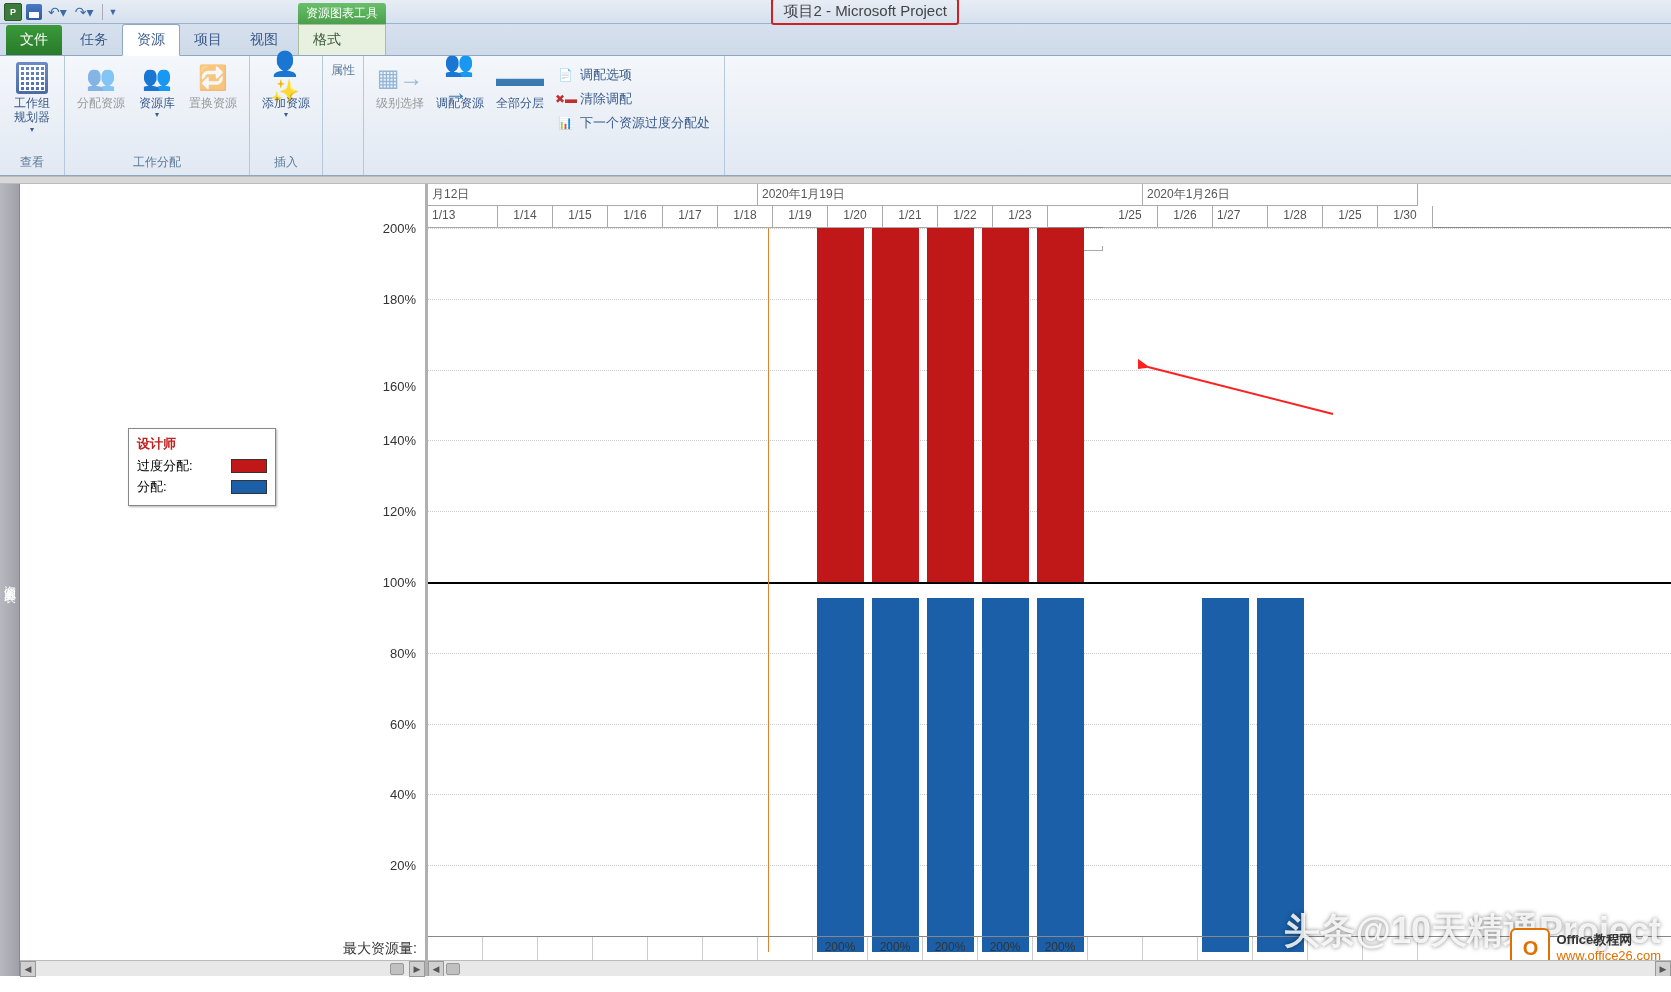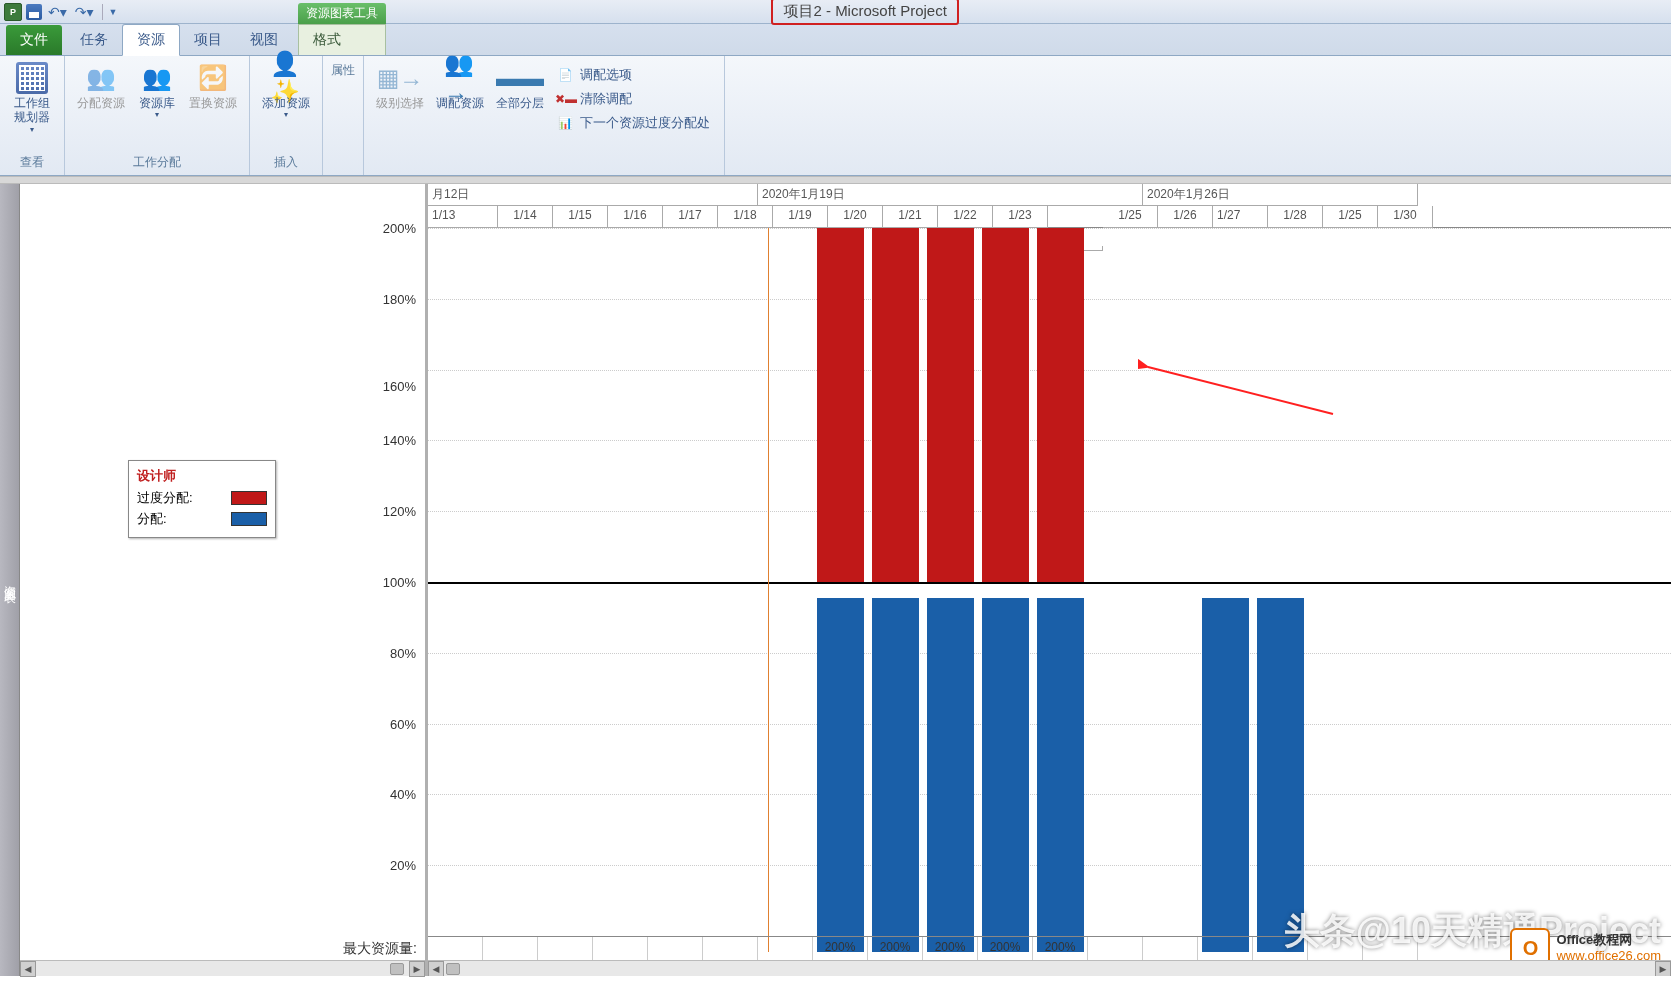--- a/index.html
+++ b/index.html
@@ -51,21 +51,21 @@
 
 .splitter { height: 8px; background: #d8d8d8; border-top:1px solid #bbb; border-bottom:1px solid #bbb;}
 
 
 .main { display:flex; height: calc(100% - 200px); position:relative;}
 .vbar { width:20px; background: linear-gradient(90deg,#b8b8c0,#a0a0a8); writing-mode: vertical-rl; text-orientation: upright; display:flex; align-items:center; justify-content:center; color:#fff; font-size:12px; letter-spacing:2px; border-right:1px solid #888;}
 .left-pane { width: 408px; background:#fff; border-right:3px solid #b0b0b0; position:relative;}
 .right-pane { flex:1; background:#fff; position:relative; overflow:hidden;}
 
 
-.legend-box { position:absolute; top: 276px; left: 108px; width: 148px; border:1px solid #888; box-shadow:1px 1px 2px rgba(0,0,0,0.3); background:#fff; padding:6px 8px; font-size:13px;}
+.legend-box { position:absolute; top: 244px; left: 108px; width: 148px; border:1px solid #888; box-shadow:1px 1px 2px rgba(0,0,0,0.3); background:#fff; padding:6px 8px; font-size:13px;}
 .legend-box .title { color:#c02020; font-weight:bold; margin-bottom:4px;}
 .legend-row { display:flex; align-items:center; justify-content:space-between; margin:3px 0;}
 .legend-row .swatch { width:36px; height:14px; border:1px solid #333;}
 
 
 .ylabels { position:absolute; right:3px; top:0; bottom:0; width:50px; text-align:right; font-size:13px; color:#333;}
 .ylabels div { position:absolute; right:6px; transform:translateY(-50%);}
 
 
 .chart { position:absolute; inset:0;}

